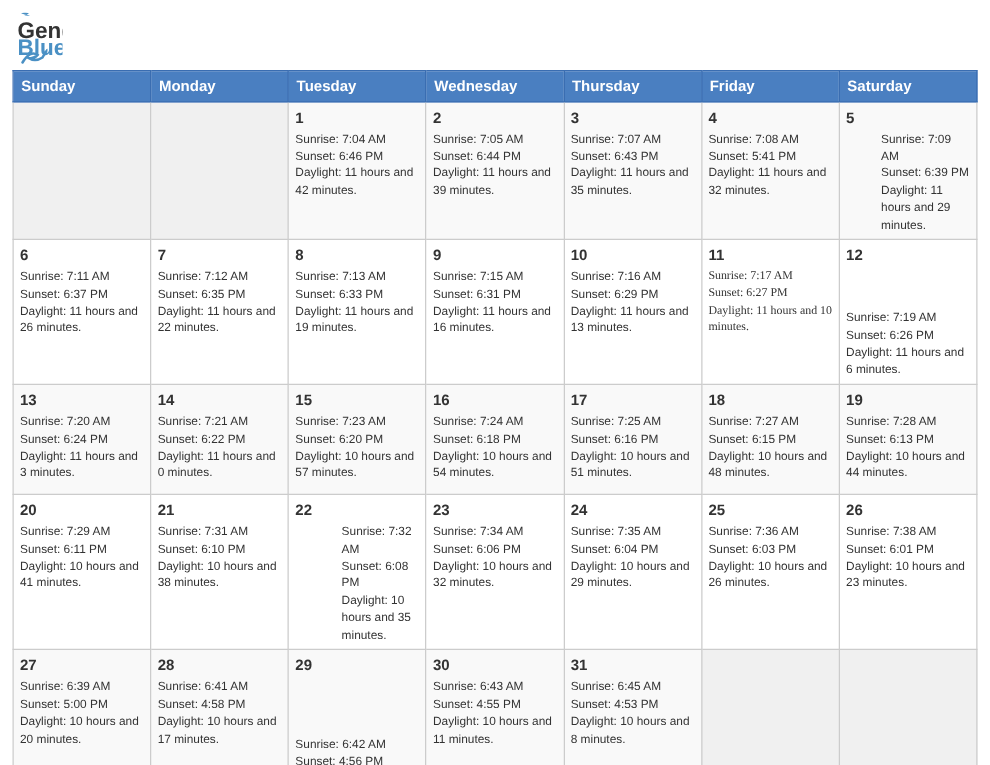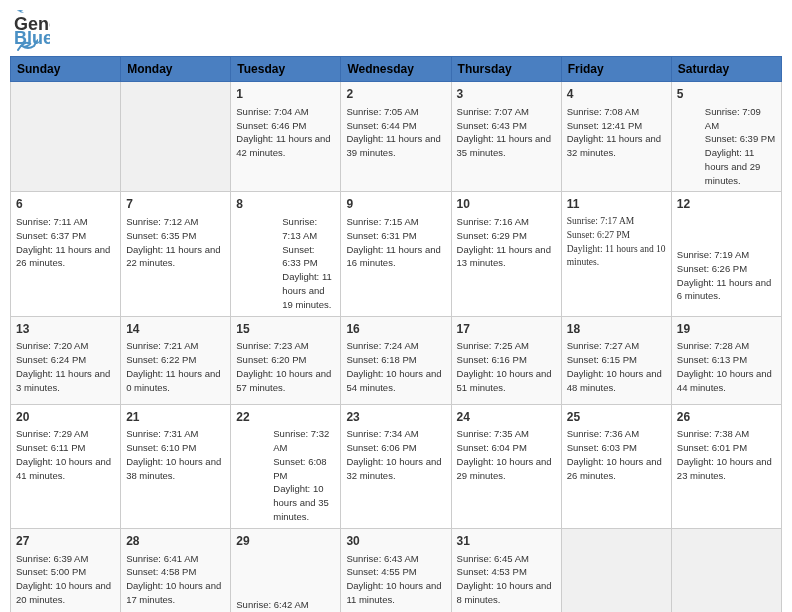--- a/index.html
+++ b/index.html
@@ -33,21 +33,21 @@
       font-size: 14px;
       color: #555;
     }
     table {
       width: 100%;
       border-collapse: collapse;
       font-size: 10.5px;
     }
     thead tr th {
       background-color: #4a7fc1;
-      color: #000000;
+      color: #ffffff;
       text-align: left;
       padding: 5px 6px;
       font-size: 12px;
       font-weight: bold;
       border: 1px solid #3a6db1;
     }
     tbody tr td {
       border: 1px solid #ccc;
       vertical-align: top;
       padding: 4px 5px;
@@ -139,21 +139,21 @@
         </td>
         <td>
           <span class="day-number">3</span>
           <div class="day-info" style="white-space: pre-line;">Sunrise: 7:07 AM
 Sunset: 6:43 PM
 Daylight: 11 hours and 35 minutes.</div>
         </td>
         <td>
           <span class="day-number">4</span>
           <div class="day-info" style="white-space: pre-line;">Sunrise: 7:08 AM
-Sunset: 12:41 PM
+Sunset: 5:41 PM
 Daylight: 11 hours and 32 minutes.</div>
         </td>
         <td>
           <span class="day-number">5</span>
           <div class="day-info" style="white-space: pre-line; margin-left: 28px;">Sunrise: 7:09 AM
 Sunset: 6:39 PM
 Daylight: 11 hours and 29 minutes.</div>
         </td>
       </tr>
       <tr>
@@ -164,21 +164,21 @@
 Daylight: 11 hours and 26 minutes.</div>
         </td>
         <td>
           <span class="day-number">7</span>
           <div class="day-info" style="white-space: pre-line;">Sunrise: 7:12 AM
 Sunset: 6:35 PM
 Daylight: 11 hours and 22 minutes.</div>
         </td>
         <td>
           <span class="day-number">8</span>
-          <div class="day-info" style="white-space: pre-line; margin-left: 46px;">Sunrise: 7:13 AM
+          <div class="day-info" style="white-space: pre-line;">Sunrise: 7:13 AM
 Sunset: 6:33 PM
 Daylight: 11 hours and 19 minutes.</div>
         </td>
         <td>
           <span class="day-number">9</span>
           <div class="day-info" style="white-space: pre-line;">Sunrise: 7:15 AM
 Sunset: 6:31 PM
 Daylight: 11 hours and 16 minutes.</div>
         </td>
         <td>

